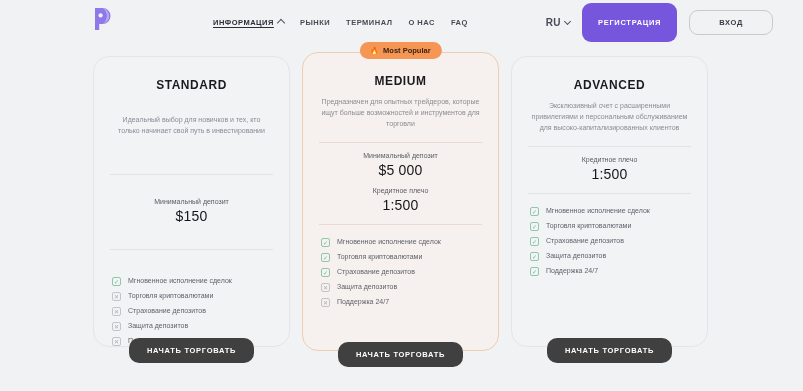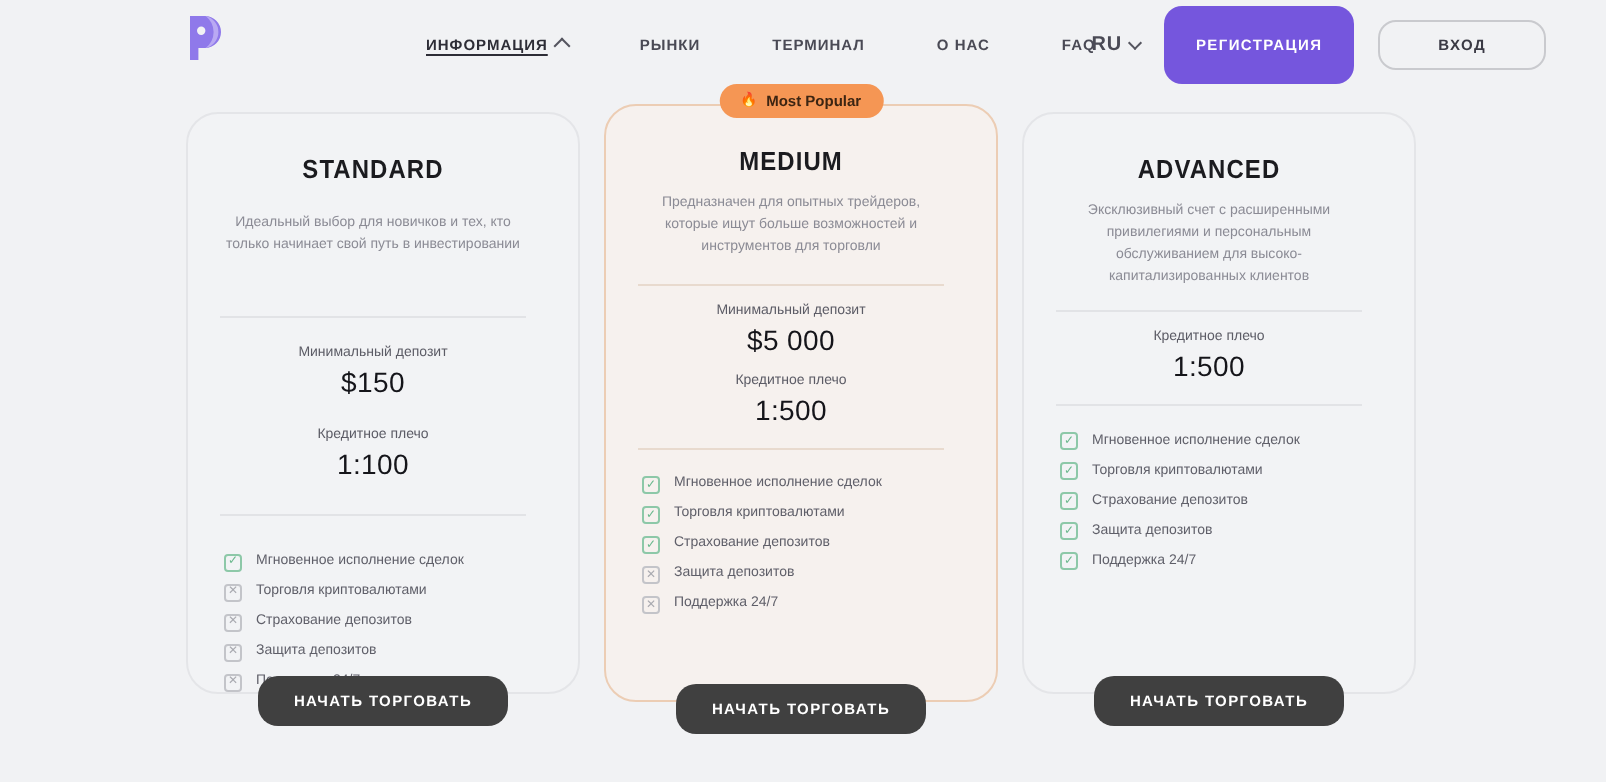--- a/index.html
+++ b/index.html
@@ -36,21 +36,21 @@
     height: 28px;
   }
 
   .nav {
     position: absolute;
     left: 213px;
     top: 0;
     height: 44px;
     display: flex;
     align-items: center;
-    gap: 36px;
+    gap: 16px;
   }
 
   .nav-item {
     font-size: 7.5px;
     font-weight: 700;
     letter-spacing: 0.5px;
     color: #4a4a55;
     white-space: nowrap;
     display: flex;
     align-items: center;
@@ -149,21 +149,21 @@
     display: flex;
     gap: 12px;
   }
 
   .card {
     width: 197px;
     background: #f2f3f5;
     border: 1px solid #e4e5e8;
     border-radius: 16px;
     position: relative;
-    padding: 18px 24px 0 14px;
+    padding: 18px 14px 0 14px;
     display: flex;
     flex-direction: column;
   }
 
   .card.popular {
     background: #f6f1ee;
     border: 1px solid #eccdb4;
     margin-top: -4px;
     height: 299px;
   }
@@ -341,24 +341,20 @@
 <div class="plans">
 
   <div class="card standard">
     <div class="card-title">STANDARD</div>
     <div class="card-desc">Идеальный выбор для новичков и тех, кто только начинает свой путь в инвестировании</div>
     <div class="divider"></div>
     <div class="metric">
       <div class="metric-label">Минимальный депозит</div>
       <div class="metric-value">$150</div>
     </div>
-    <div class="metric">
-      <div class="metric-label">Кредитное плечо</div>
-      <div class="metric-value">1:100</div>
-    </div>
     <div class="divider"></div>
     <div class="features">
       <div class="feature">
         <span class="fbox yes">✓</span>
         <span>Мгновенное исполнение сделок</span>
       </div>
       <div class="feature">
         <span class="fbox no">✕</span>
         <span>Торговля криптовалютами</span>
       </div>

